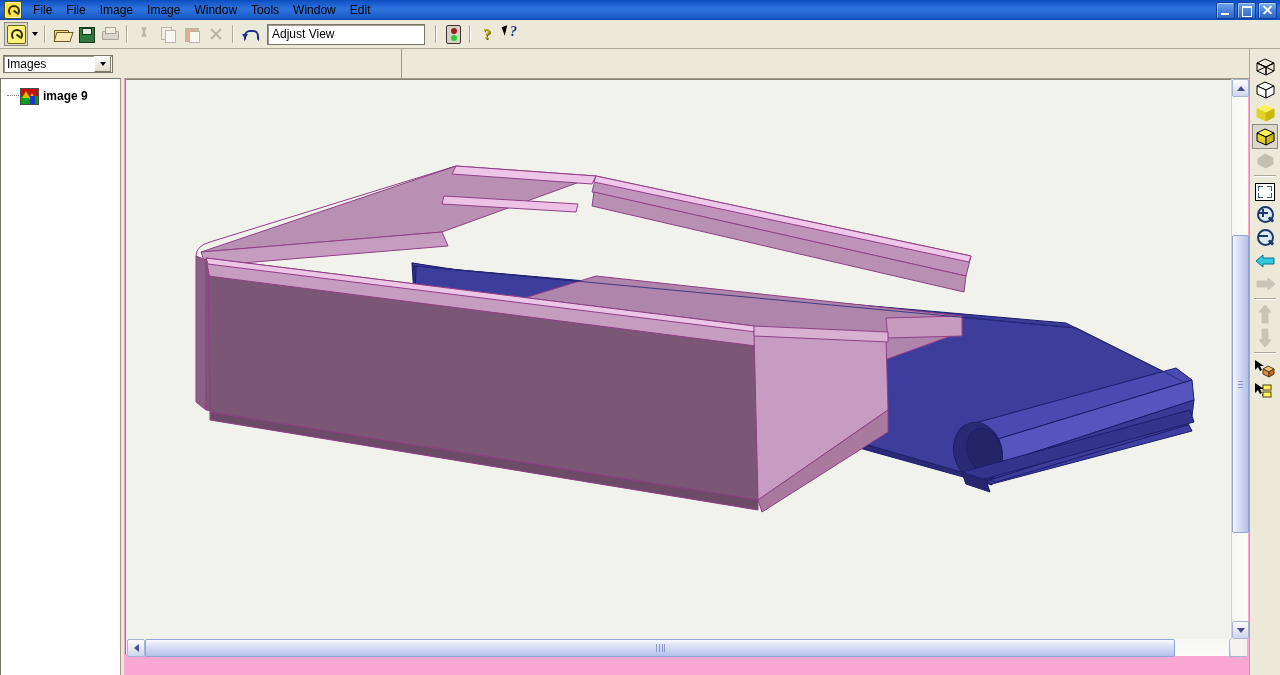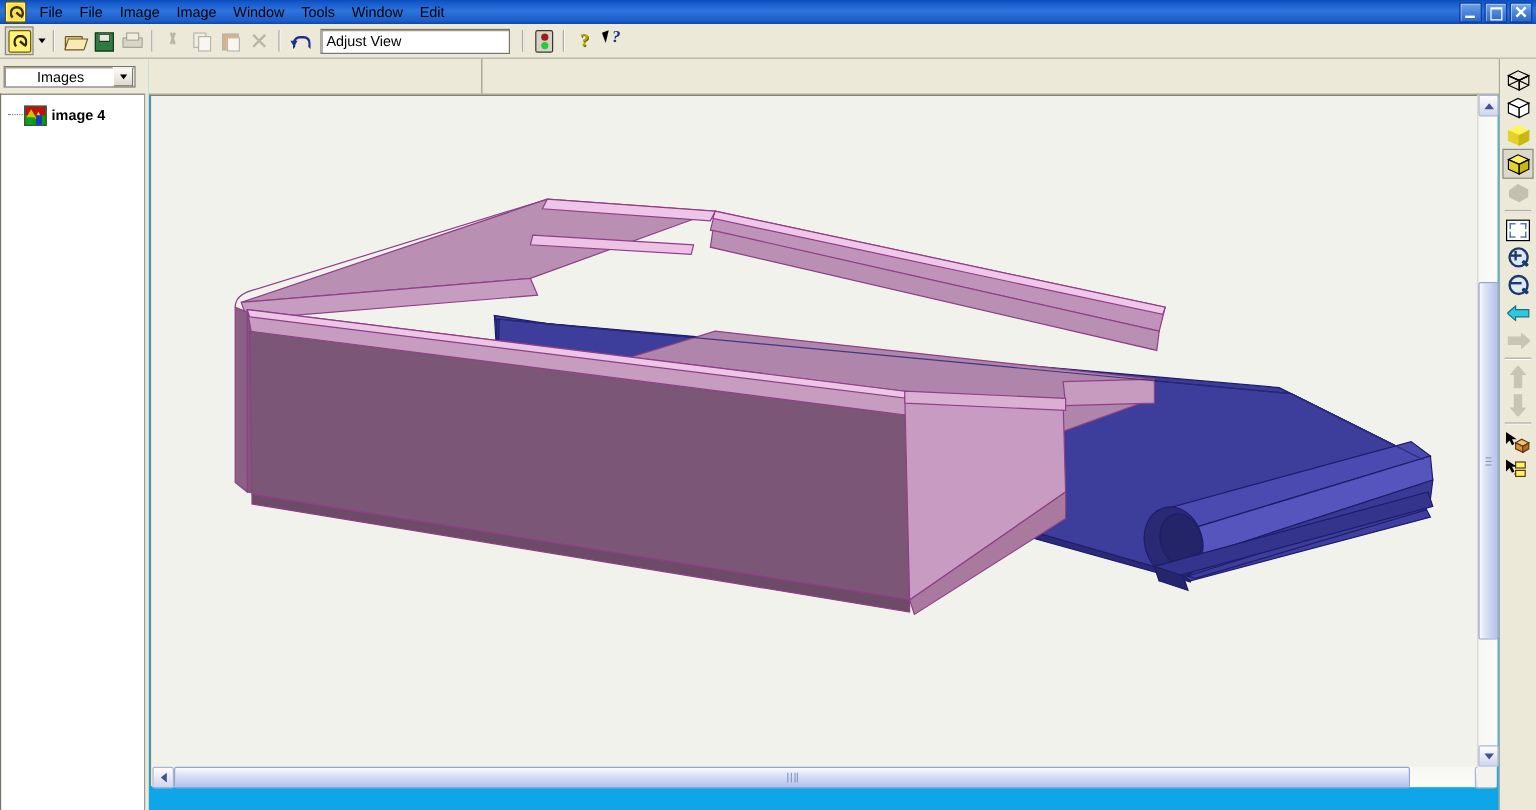--- a/index.html
+++ b/index.html
@@ -6,21 +6,21 @@
     margin: 0; padding: 0;
     width: 1280px; height: 675px;
     overflow: hidden;
     font-family: "Liberation Sans", sans-serif;
     font-size: 11px;
     background: #ece9d8;
   }
   #app {
     position: relative;
     width: 1280px; height: 675px;
-    background: #0ea5e9;
+    background: #f9a8d4;
   }
 
   
   .titlebar {
     position: absolute; left: 0; top: 0; width: 1280px; height: 20px;
     background: linear-gradient(180deg,#0b4cb8 0%,#1356c9 8%,#2e74de 45%,#1a5cc8 88%,#0a47ad 100%);
     display: flex; align-items: center;
   }
   .titlebar .tb-spacer { flex: 1; }
   .win-btns { display: flex; gap: 2px; padding-right: 3px; }
@@ -158,21 +158,21 @@
     position: absolute; left: 0; top: 49px; width: 124px; height: 626px;
     background: #ece9d8;
   }
   .side-combo {
     position: absolute; left: 3px; top: 6px; width: 110px; height: 18px;
     background: #fff; border: 1px solid #7b7768;
     box-shadow: inset 1px 1px 0 #9e9a8b;
     display: flex; align-items: center;
     font-size: 12px; padding-left: 3px; box-sizing: border-box;
   }
-  .side-combo .txt { flex: 1; text-align: center; }
+  .side-combo .txt { flex: 1; }
   .side-combo .btn {
     width: 15px; height: 14px; margin-right: 1px;
     background: linear-gradient(180deg,#fcfbf7,#dedbcd);
     border: 1px solid #7b7768; border-top-color:#fff; border-left-color:#fff;
     display:flex; align-items:center; justify-content:center; flex:none;
   }
   .tree-panel {
     position: absolute; left: 0; top: 29px; width: 121px; height: 598px;
     background: #fff;
     border: 1px solid #7b7768; border-right-color:#9e9a8b;
@@ -398,21 +398,21 @@
     <div class="tree-panel">
       <div class="tree-item">
         <span class="tree-dash"></span>
         <span class="tree-ico">
           <i class="sky"></i>
             <i class="t1"></i>
             <i class="t2"></i>
             <i class="b1"></i>
             <i class="b2"></i>
         </span>
-        <span class="tree-label">image 4</span>
+        <span class="tree-label">image 9</span>
       </div>
     </div>
   </div>
 
   <div class="panel-strip">
     <div class="panel-a"></div>
     <div class="panel-b"></div>
   </div>
 
   <div class="canvas-wrap">

